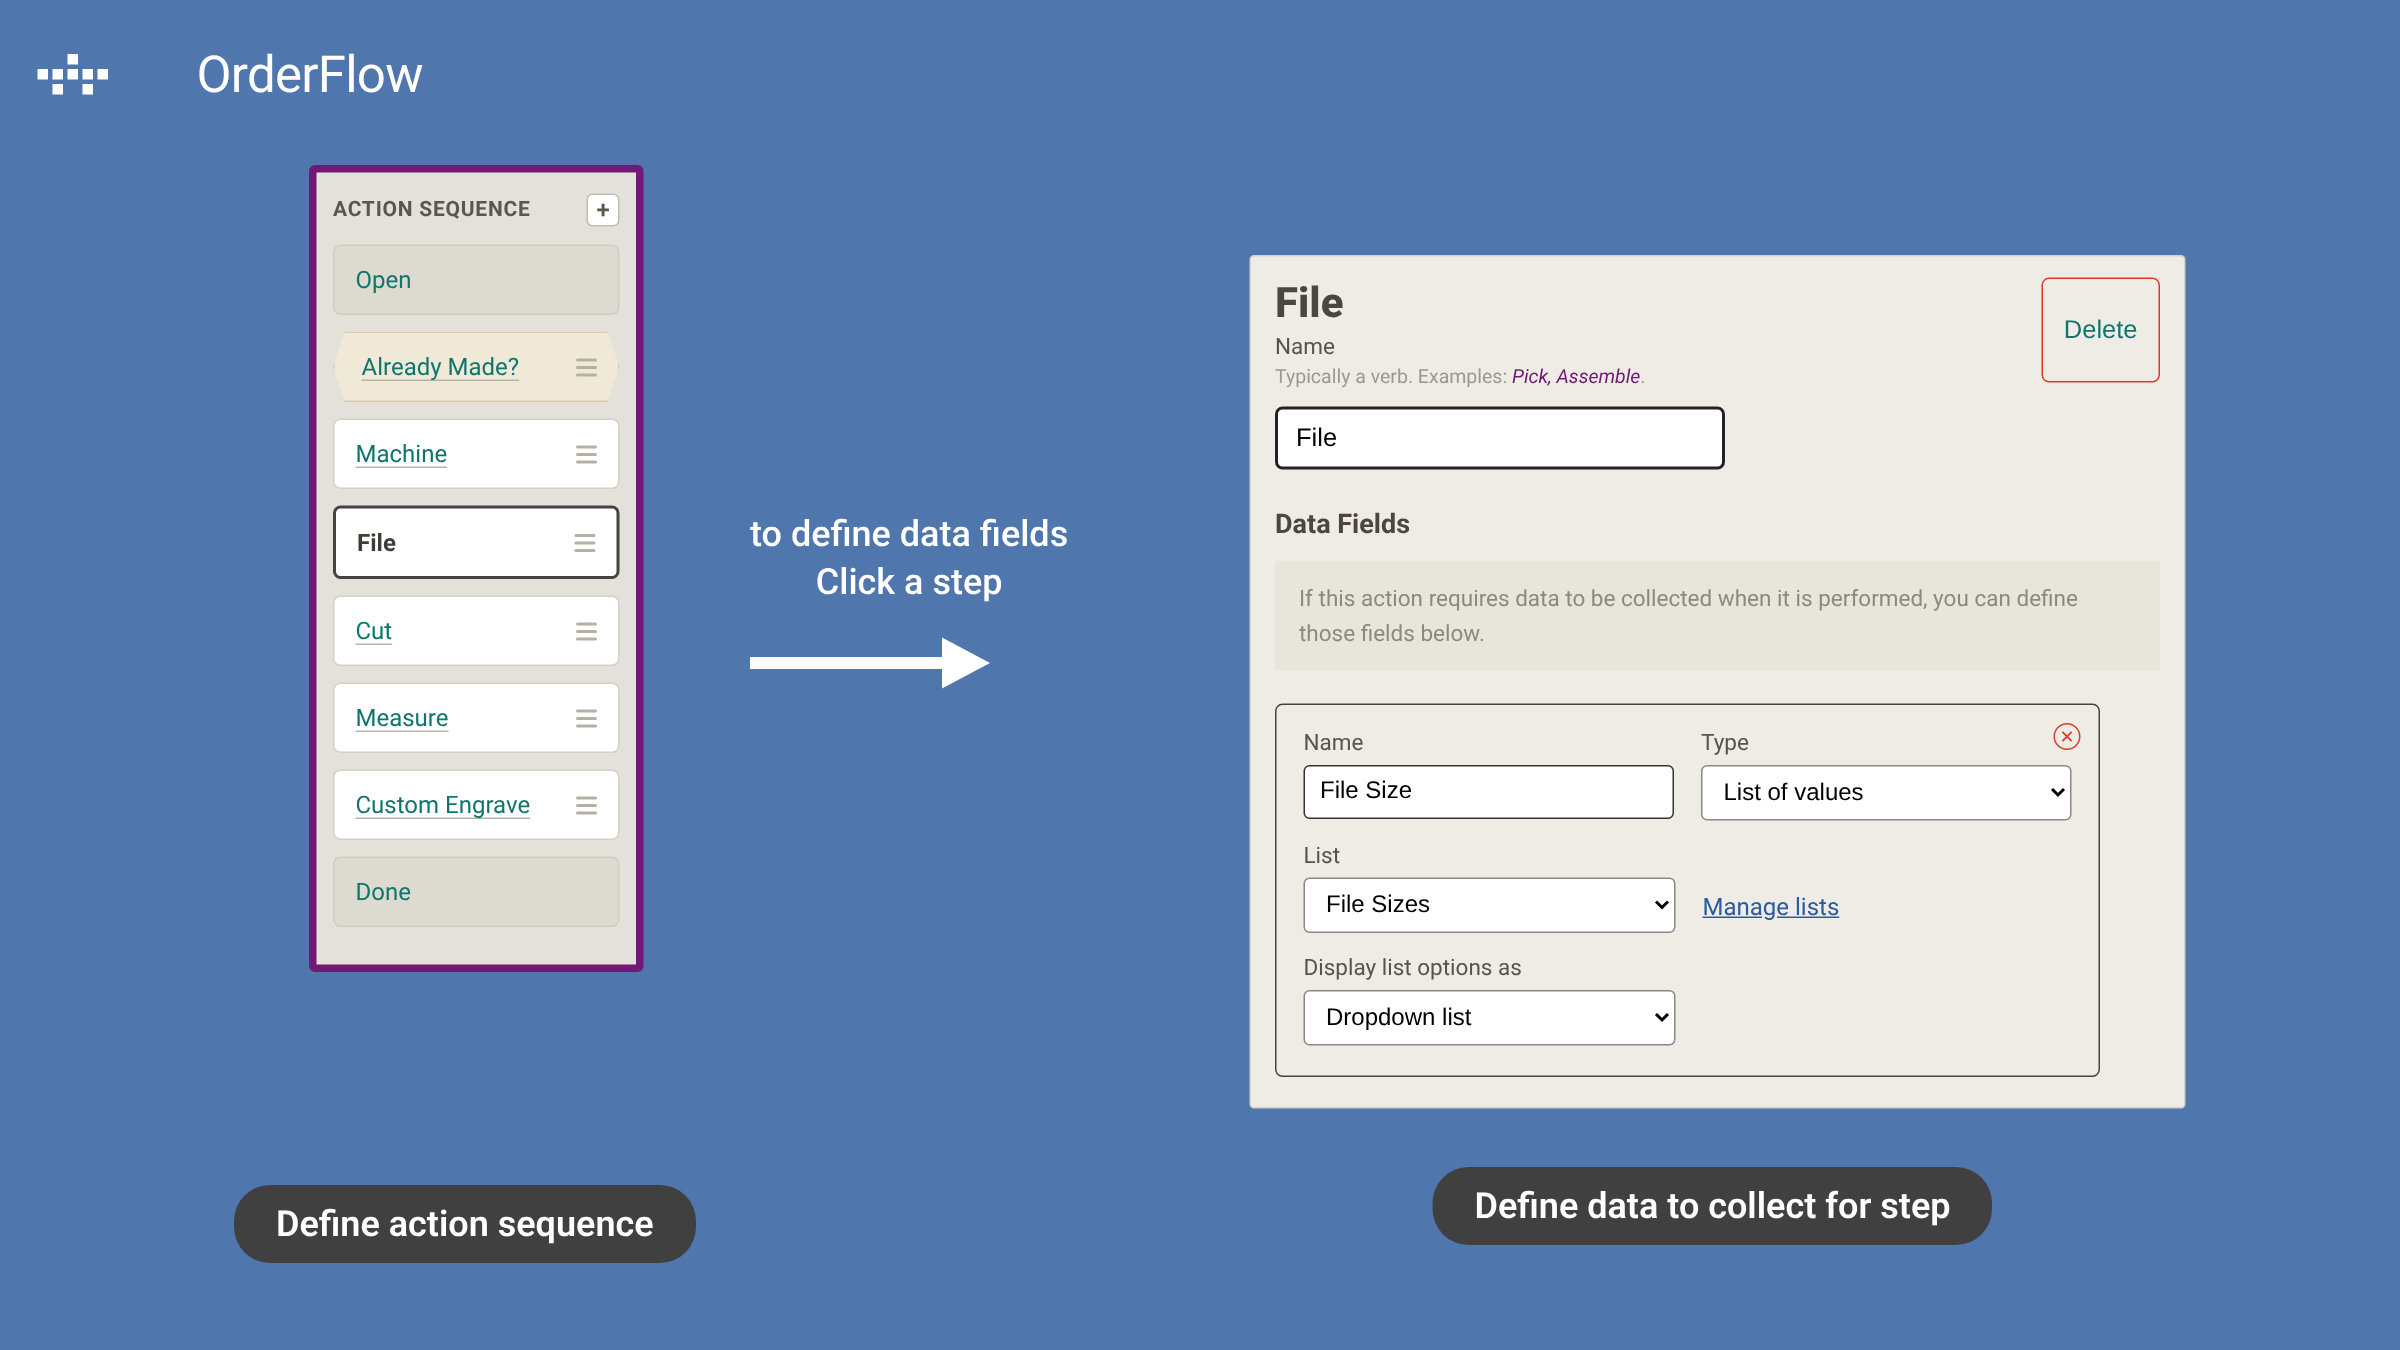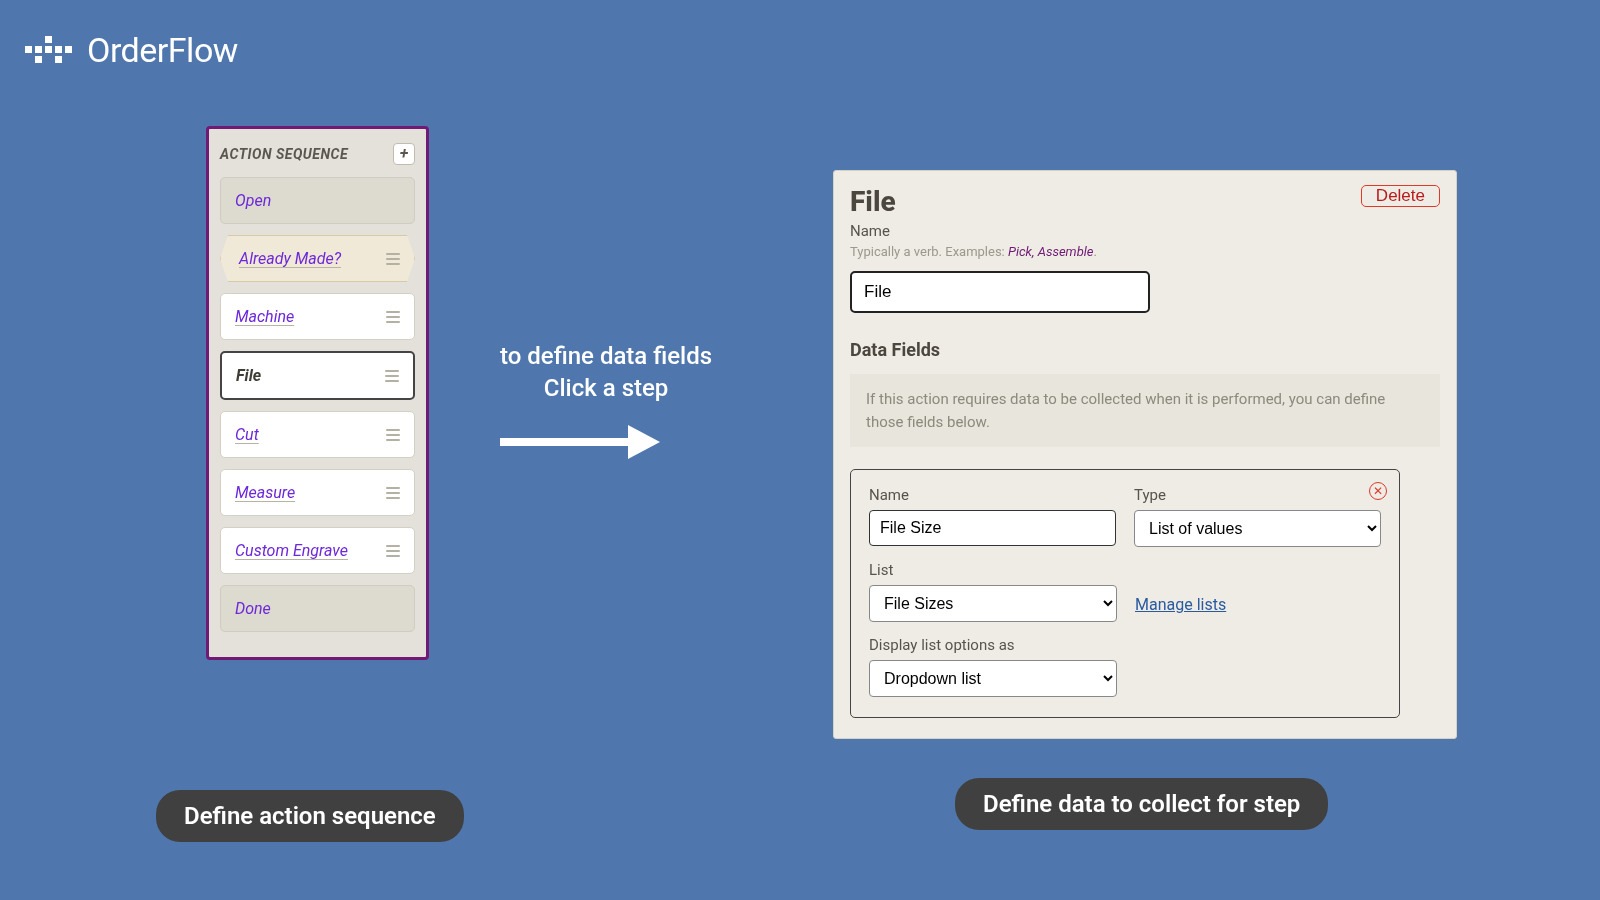--- a/index.html
+++ b/index.html
@@ -10,43 +10,43 @@
     font-family: -apple-system, BlinkMacSystemFont, "Segoe UI", Roboto, sans-serif;
     position: relative;
     overflow: hidden;
   }
   
   .logo {
     position: absolute;
     top: 30px; left: 25px;
     display: flex; align-items: center;
     color: #fff;
+    gap: 44px;
   }
   .logo-mark {
     width: 48px; height: 40px;
     margin-right: 14px;
     position: relative;
   }
   .logo-mark .dot {
     position: absolute;
     width: 7px; height: 7px;
     background: #fff;
   }
   .logo-text { font-size: 34px; font-weight: 400; letter-spacing: -0.5px; }
 
   
   .seq-panel {
     position: absolute;
-    top: 126px; left: 206px;
+    top: 110px; left: 206px;
     width: 223px;
     background: #e4e1da;
-    border: 3px solid #701a75;
+    border: 5px solid #701a75;
     border-radius: 4px;
     padding: 14px 11px;
-    font-style: italic;
   }
   .seq-header {
     display: flex; justify-content: space-between; align-items: center;
     margin-bottom: 12px;
   }
   .seq-title {
     font-size: 14px; font-weight: 700; color: #5a574f;
     letter-spacing: 0.5px;
   }
   .seq-add {
@@ -74,21 +74,21 @@
   .seq-item.decision {
     background: #f1e9d8;
     border-color: #d7caa9;
     clip-path: polygon(8px 0, calc(100% - 8px) 0, 100% 50%, calc(100% - 8px) 100%, 8px 100%, 0 50%);
     padding-left: 18px;
   }
   .seq-item.selected {
     border: 2px solid #444;
   }
   .seq-item .label {
-    color: #6d28d9;
+    color: #0f766e;
     font-size: 16px;
     text-decoration: underline;
     text-decoration-color: #b8b4a5;
     text-underline-offset: 3px;
   }
   .seq-item.static .label { text-decoration: none; }
   .seq-item.selected .label { text-decoration: none; font-weight: 700; color: #403d36;}
   .grip {
     display: flex; flex-direction: column; gap: 3px;
     cursor: grab;
@@ -131,24 +131,24 @@
     background: #eeece5;
     border: 1px solid #d4d1c7;
     border-radius: 3px;
     padding: 14px 16px 20px 16px;
     color: #3e3b33;
   }
   .detail-top { display: flex; justify-content: space-between; align-items: flex-start; }
   .detail-title { font-size: 28px; font-weight: 800; color: #4b473e; }
   .delete-btn {
     border: 1.5px solid #dd3a2a;
-    color: #b91c1c;
+    color: #0f766e;
     background: transparent;
     border-radius: 5px;
-    padding: 0 14px;
+    padding: 24px 14px;
     font-size: 17px;
     font-weight: 500;
     cursor: pointer;
   }
   .sub-label { font-size: 15px; color: #57544b; margin-top: 4px;}
   .sub-hint { font-size: 13px; color: #9b988c; margin-top: 4px; }
   .sub-hint em { color: #701a75; font-style: italic; }
   .name-input {
     margin-top: 12px;
     width: 300px;

